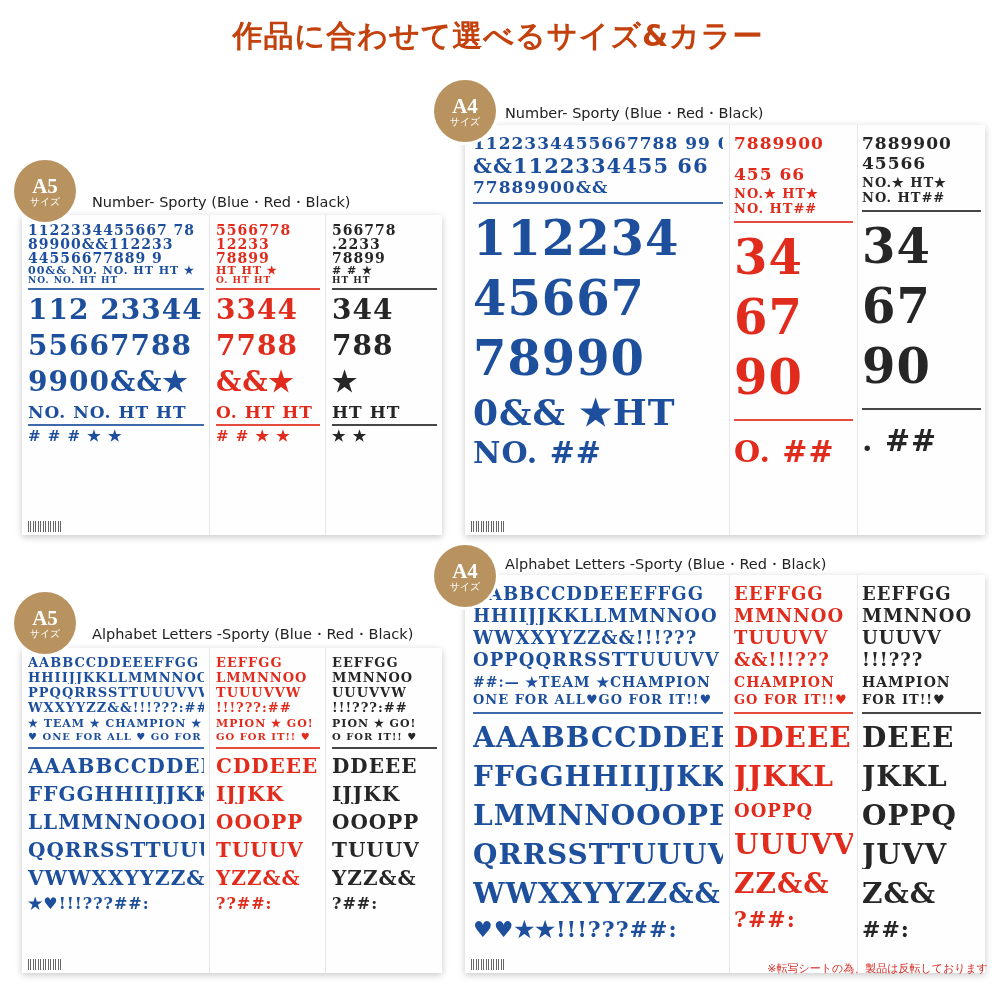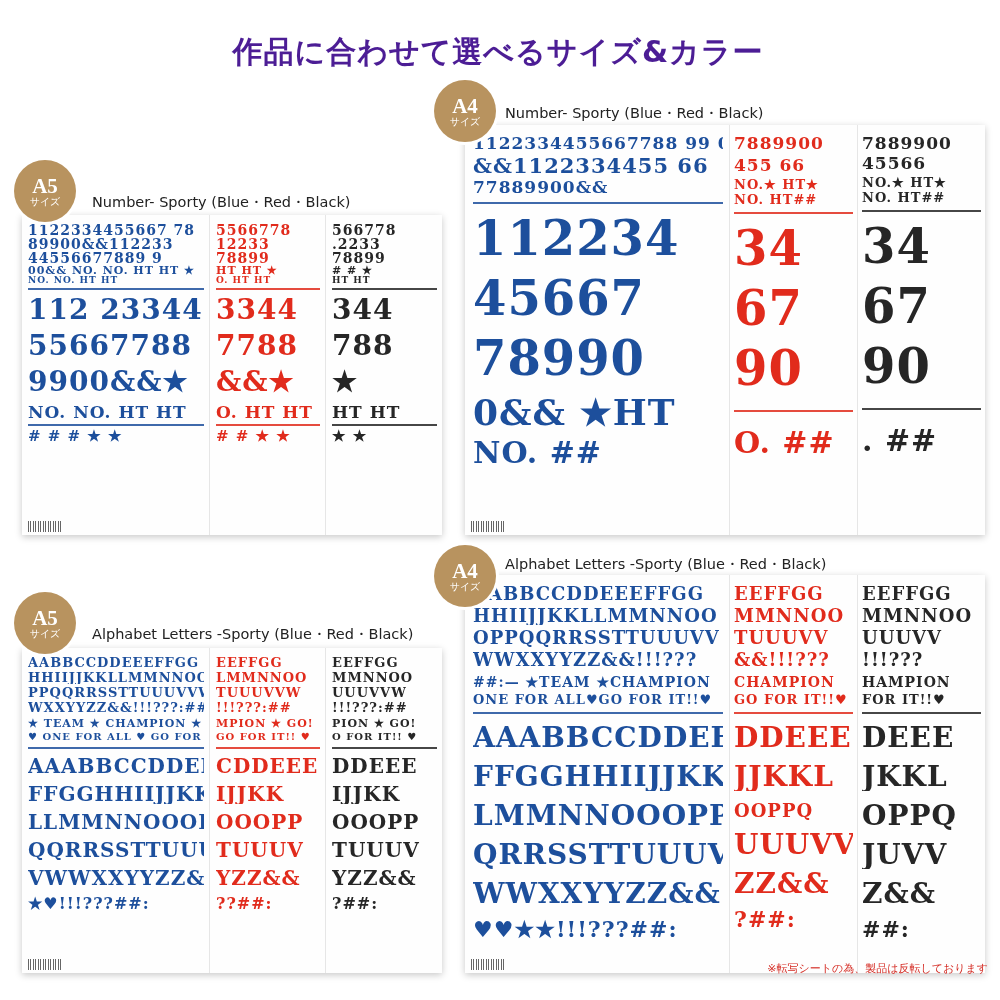--- a/index.html
+++ b/index.html
@@ -8,25 +8,25 @@
     width: 1000px; height: 1000px;
     background: #ffffff;
     font-family: "Liberation Sans", sans-serif;
     overflow: hidden;
   }
   .page { position: relative; width: 1000px; height: 1000px; background:#fff; }
 
   
   .main-title {
     position: absolute;
-    top: 32px; left: 0; width: 996px;
+    top: 16px; left: 0; width: 996px;
     text-align: center;
     font-size: 30px;
     font-weight: bold;
-    color: #4c1d95;
+    color: #c2410c;
     letter-spacing: 1px;
     font-family: "DejaVu Sans", sans-serif;
   }
 
   
   .size-badge {
     position: absolute;
     width: 62px; height: 62px;
     border-radius: 50%;
     background: #b8935f;
@@ -192,21 +192,21 @@
         <div class="glyphline c-blue" style="font-size:48px; margin-top:12px;">78990</div>
         <div class="glyphline c-blue" style="font-size:36px; margin-top:12px;">0&amp;&amp;  ★HT</div>
         <div class="glyphline c-blue" style="font-size:30px; margin-top:8px;">NO. ##</div>
       </div>
       <div class="barcode"></div>
     </div>
 
     <div class="sheet" style="width:128px;">
       <div class="sheet-inner" style="padding:10px 4px 4px 4px;">
         <div class="glyphline c-red" style="font-size:17px;">7889900</div>
-        <div class="glyphline c-red" style="font-size:17px; margin-top:5px;">455 66</div>
+        <div class="glyphline c-red" style="font-size:17px; margin-top:14px;">455 66</div>
         <div class="glyphline c-red" style="font-size:13px; margin-top:4px;">NO.★ HT★</div>
         <div class="glyphline c-red" style="font-size:13px; margin-top:2px;">NO. HT##</div>
         <div class="rule red" style="margin-top:6px;"></div>
         <div class="glyphline c-red" style="font-size:48px; margin-top:10px;">34</div>
         <div class="glyphline c-red" style="font-size:48px; margin-top:12px;">67</div>
         <div class="glyphline c-red" style="font-size:48px; margin-top:12px;">90</div>
         <div class="rule red" style="margin-top:18px;"></div>
         <div class="glyphline c-red" style="font-size:30px; margin-top:16px;">O. ##</div>
       </div>
     </div>
@@ -296,22 +296,22 @@
     <span class="small">サイズ</span>
   </div>
   <div class="caption" style="left:505px; top:555px;">Alphabet Letters -Sporty (Blue・Red・Black)</div>
 
   <div class="sheet-group" style="left:465px; top:575px; width:520px; height:398px;">
 
     <div class="sheet" style="width:265px;">
       <div class="sheet-inner" style="padding:10px 6px 4px 8px;">
         <div class="glyphline c-blue" style="font-size:18px;">AABBCCDDEEEFFGG</div>
         <div class="glyphline c-blue" style="font-size:18px; margin-top:4px;">HHIIJJKKLLMMNNOO</div>
+        <div class="glyphline c-blue" style="font-size:18px; margin-top:4px;">WWXXYYZZ&amp;&amp;!!!???</div>
         <div class="glyphline c-blue" style="font-size:18px; margin-top:4px;">OPPQQRRSSTTUUUVV</div>
-        <div class="glyphline c-blue" style="font-size:18px; margin-top:4px;">WWXXYYZZ&amp;&amp;!!!???</div>
         <div class="glyphline c-blue" style="font-size:14px; margin-top:6px;">##:— ★TEAM ★CHAMPION</div>
         <div class="glyphline c-blue" style="font-size:13px; margin-top:4px;">ONE FOR ALL♥GO FOR IT!!♥</div>
         <div class="rule blue" style="margin-top:6px;"></div>
         <div class="glyphline c-blue" style="font-size:28px; margin-top:10px;">AAABBCCDDEEE</div>
         <div class="glyphline c-blue" style="font-size:28px; margin-top:11px;">FFGGHHIIJJKKL</div>
         <div class="glyphline c-blue" style="font-size:28px; margin-top:11px;">LMMNNOOOPPQ</div>
         <div class="glyphline c-blue" style="font-size:28px; margin-top:11px;">QRRSSTTUUUVV</div>
         <div class="glyphline c-blue" style="font-size:28px; margin-top:11px;">WWXXYYZZ&amp;&amp;</div>
         <div class="glyphline c-blue" style="font-size:22px; margin-top:10px;">♥♥★★!!!???##:</div>
       </div>

